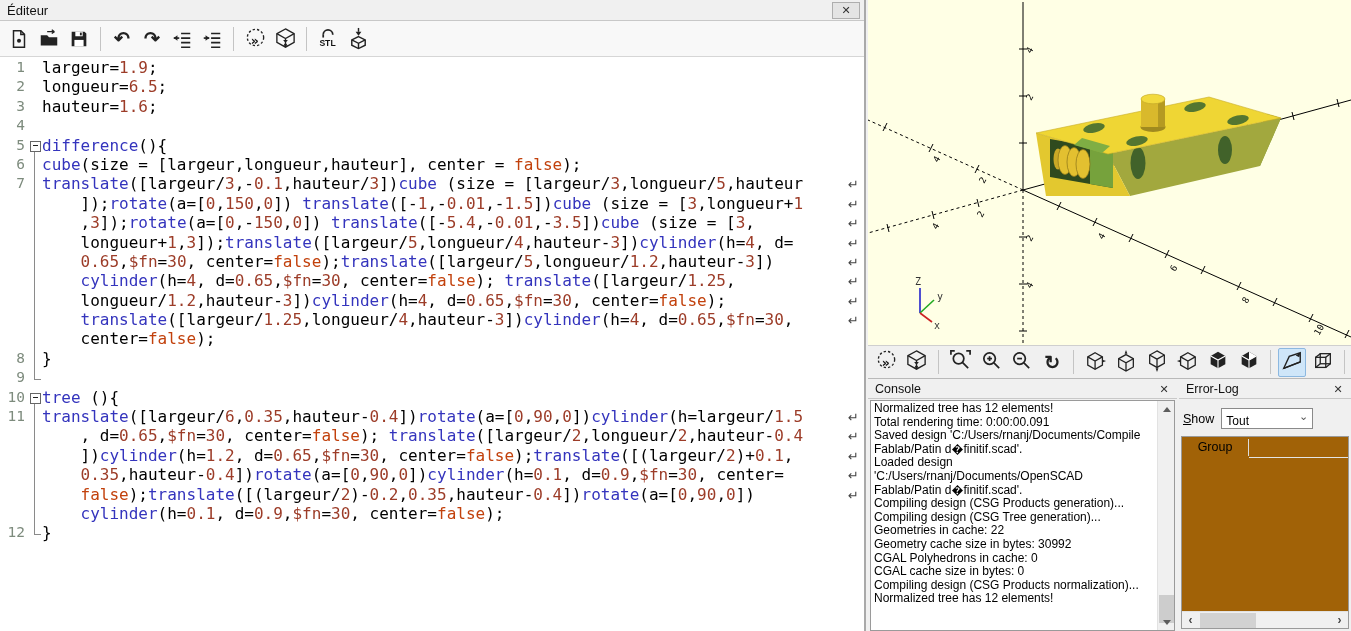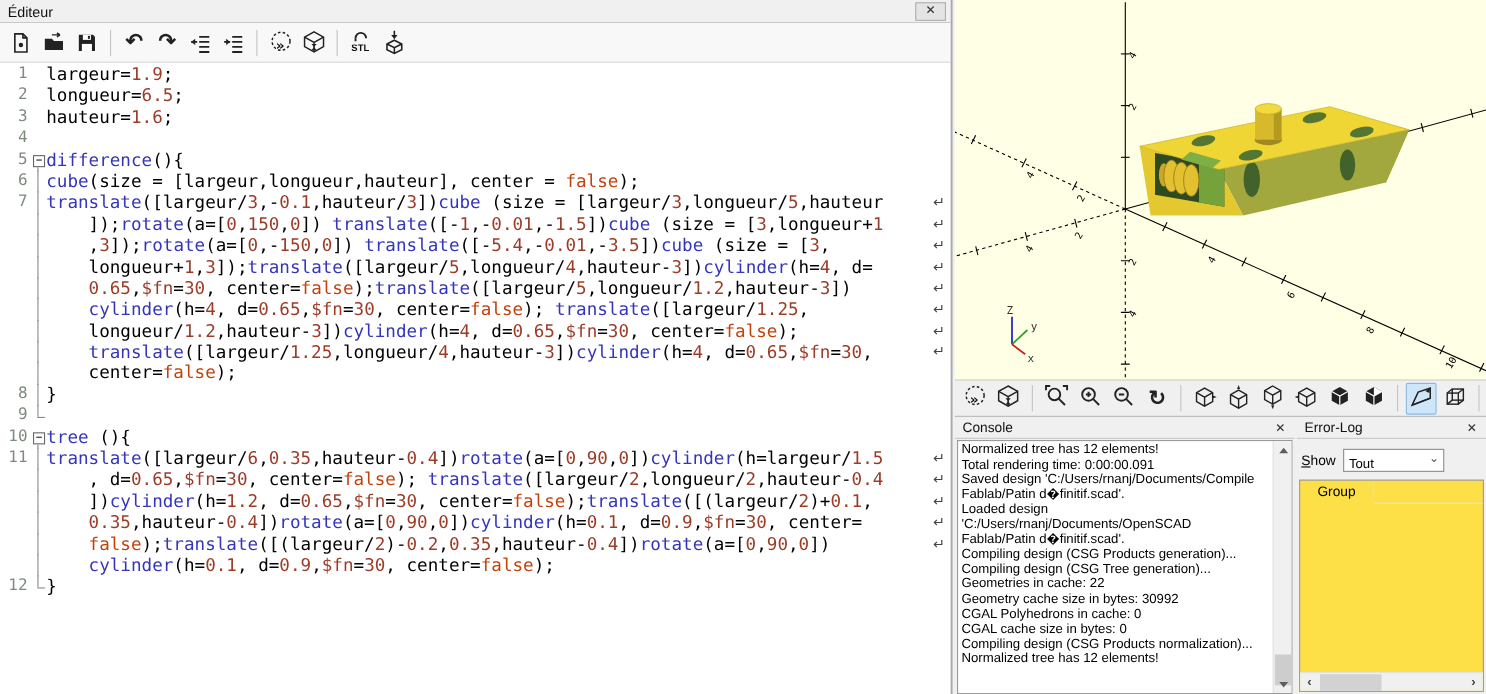--- a/index.html
+++ b/index.html
@@ -82,21 +82,21 @@
 
   
   #errorlog { position:absolute; left:1179px; top:380px; width:172px; height:251px;
     background:#f0f0f0; }
   #el-showrow { position:absolute; left:4px; top:28px; display:flex; align-items:center; }
   #el-show-label { font-size:12.5px; color:#000; margin-right:7px; }
   #el-show-label .accel { text-decoration:underline; }
   #el-select { width:92px; height:21px; background:#fff; border:1px solid #8a8a8a;
     font-size:12px; display:flex; align-items:flex-end; padding:0 4px; position:relative; }
   #el-select .chev { position:absolute; right:4px; top:1px; color:#555; font-size:11px; }
-  #el-table { position:absolute; left:2px; right:2px; top:56px; bottom:2px; background:#fde047;
+  #el-table { position:absolute; left:2px; right:2px; top:56px; bottom:2px; background:#a16207;
     border:1px solid #9a9a9a; }
   #el-header { position:absolute; left:0; top:0; height:21px; right:0; }
   #el-header .hcell { position:absolute; left:0; width:66px; text-align:center;
     font-size:12.5px; line-height:21px; color:#000; }
   #el-header .hdiv { position:absolute; left:66px; top:2px; height:17px; width:1px; background:#dcdcdc; }
   #el-header .hline { position:absolute; left:67px; right:0; top:20px; height:1px; background:#e4e4e4; }
   .hscroll { position:absolute; left:0; right:0; bottom:0; height:17px; background:#f0f0f0;
     border-top:1px solid #e2e2e2; }
   .hsb-arrow { position:absolute; top:0; width:17px; height:17px; text-align:center;
     font-size:12px; line-height:16px; color:#444; font-weight:bold; }

